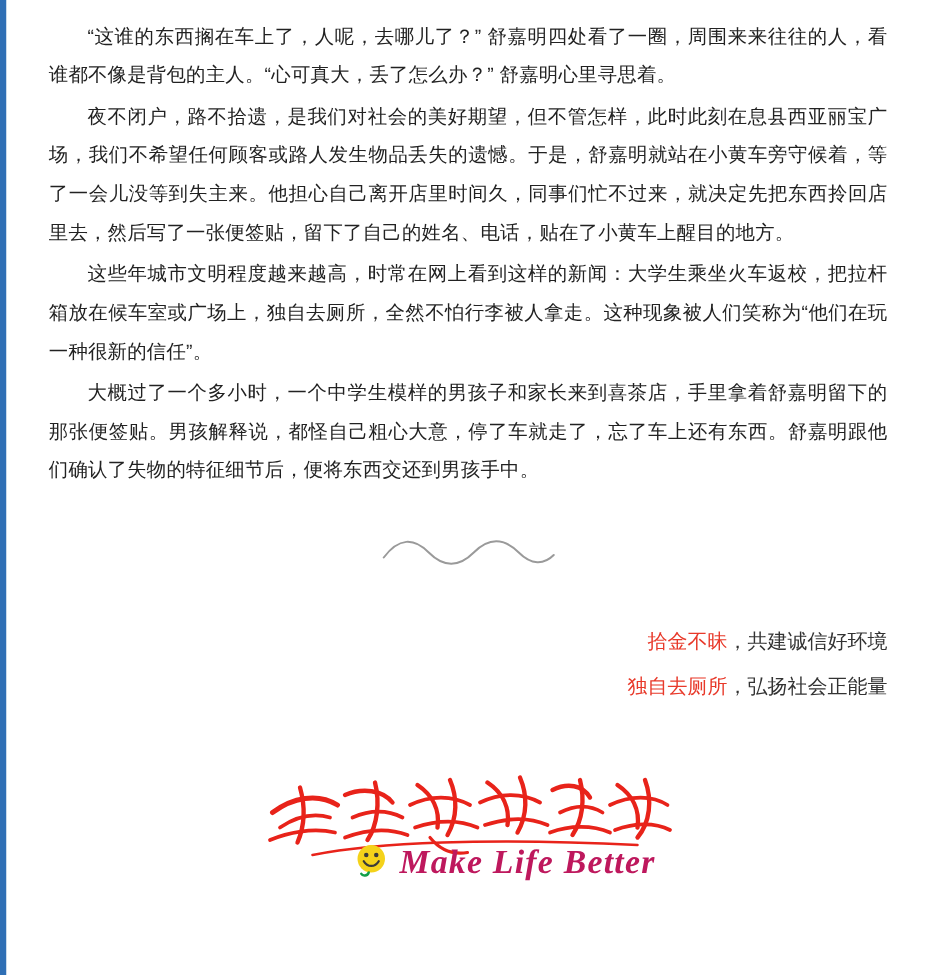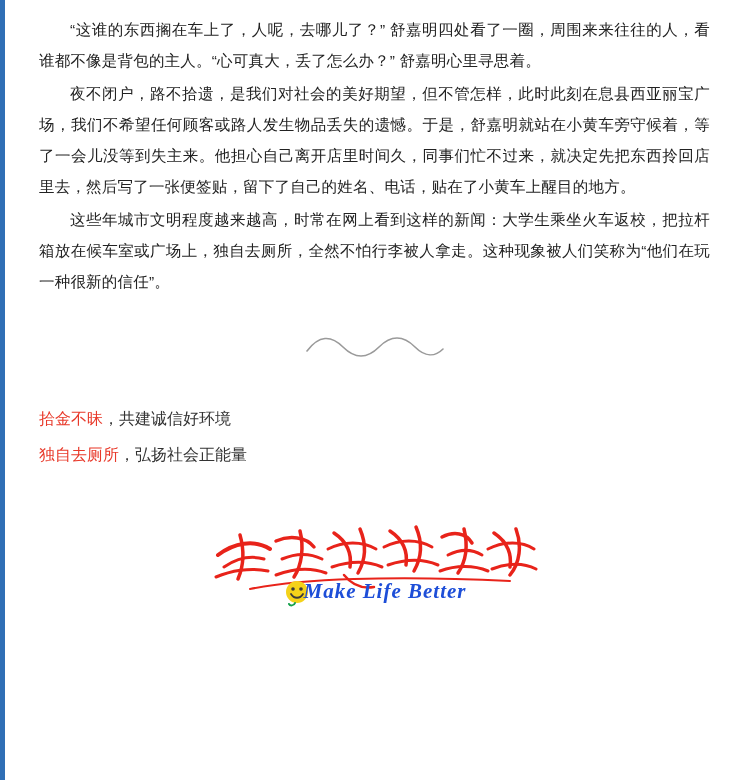--- a/index.html
+++ b/index.html
@@ -43,21 +43,21 @@
     text-indent: 2em;
   }
   .divider {
     margin: 36px auto 0 auto;
     width: 140px;
     height: 30px;
     display: block;
   }
   .slogans {
     margin-top: 38px;
-    text-align: left;
+    text-align: right;
     font-size: 16px;
     line-height: 36px;
     color: #333333;
   }
   .slogans .hl {
     color: #e8392a;
   }
   .signature-wrap {
     margin-top: 42px;
     display: flex;
@@ -69,47 +69,48 @@
     width: 330px;
     height: 110px;
   }
   .sig-svg {
     position: absolute;
     left: 0;
     top: 0;
   }
   .make-life {
     position: absolute;
-    left: 94px;
+    left: 110px;
     top: 64px;
     font-family: "Liberation Serif", serif;
     font-style: italic;
     font-weight: bold;
-    font-size: 21px;
-    color: #1d4ed8;
+    font-size: 27px;
+    color: #be185d;
     letter-spacing: 1px;
     white-space: nowrap;
   }
   .smiley {
     position: absolute;
     left: 72px;
     top: 62px;
   }
 </style>
 </head>
 <body>
 
 <div class="left-rule"></div>
 
 <div class="page">
 
   <div class="article">
     <p>“这谁的东西搁在车上了，人呢，去哪儿了？” 舒嘉明四处看了一圈，周围来来往往的人，看谁都不像是背包的主人。“心可真大，丢了怎么办？” 舒嘉明心里寻思着。</p>
     <p>夜不闭户，路不拾遗，是我们对社会的美好期望，但不管怎样，此时此刻在息县西亚丽宝广场，我们不希望任何顾客或路人发生物品丢失的遗憾。于是，舒嘉明就站在小黄车旁守候着，等了一会儿没等到失主来。他担心自己离开店里时间久，同事们忙不过来，就决定先把东西拎回店里去，然后写了一张便签贴，留下了自己的姓名、电话，贴在了小黄车上醒目的地方。</p>
     <p>这些年城市文明程度越来越高，时常在网上看到这样的新闻：大学生乘坐火车返校，把拉杆箱放在候车室或广场上，独自去厕所，全然不怕行李被人拿走。这种现象被人们笑称为“他们在玩一种很新的信任”。</p>
+    <p>大概过了一个多小时，一个中学生模样的男孩子和家长来到喜茶店，手里拿着舒嘉明留下的那张便签贴。男孩解释说，都怪自己粗心大意，停了车就走了，忘了车上还有东西。舒嘉明跟他们确认了失物的特征细节后，便将东西交还到男孩手中。</p>
   </div>
 
   <svg class="divider" viewBox="0 0 140 30">
     <path d="M2 18 C 14 2, 26 2, 38 14 C 50 26, 62 26, 74 14 C 86 2, 98 2, 110 14 C 120 24, 130 24, 138 16" fill="none" stroke="#9a9a9a" stroke-width="1.6" stroke-linecap="round"></path>
   </svg>
 
   <div class="slogans">
     <div>
       <span class="hl">拾金不昧</span><span>，共建诚信好环境</span>
     </div>

